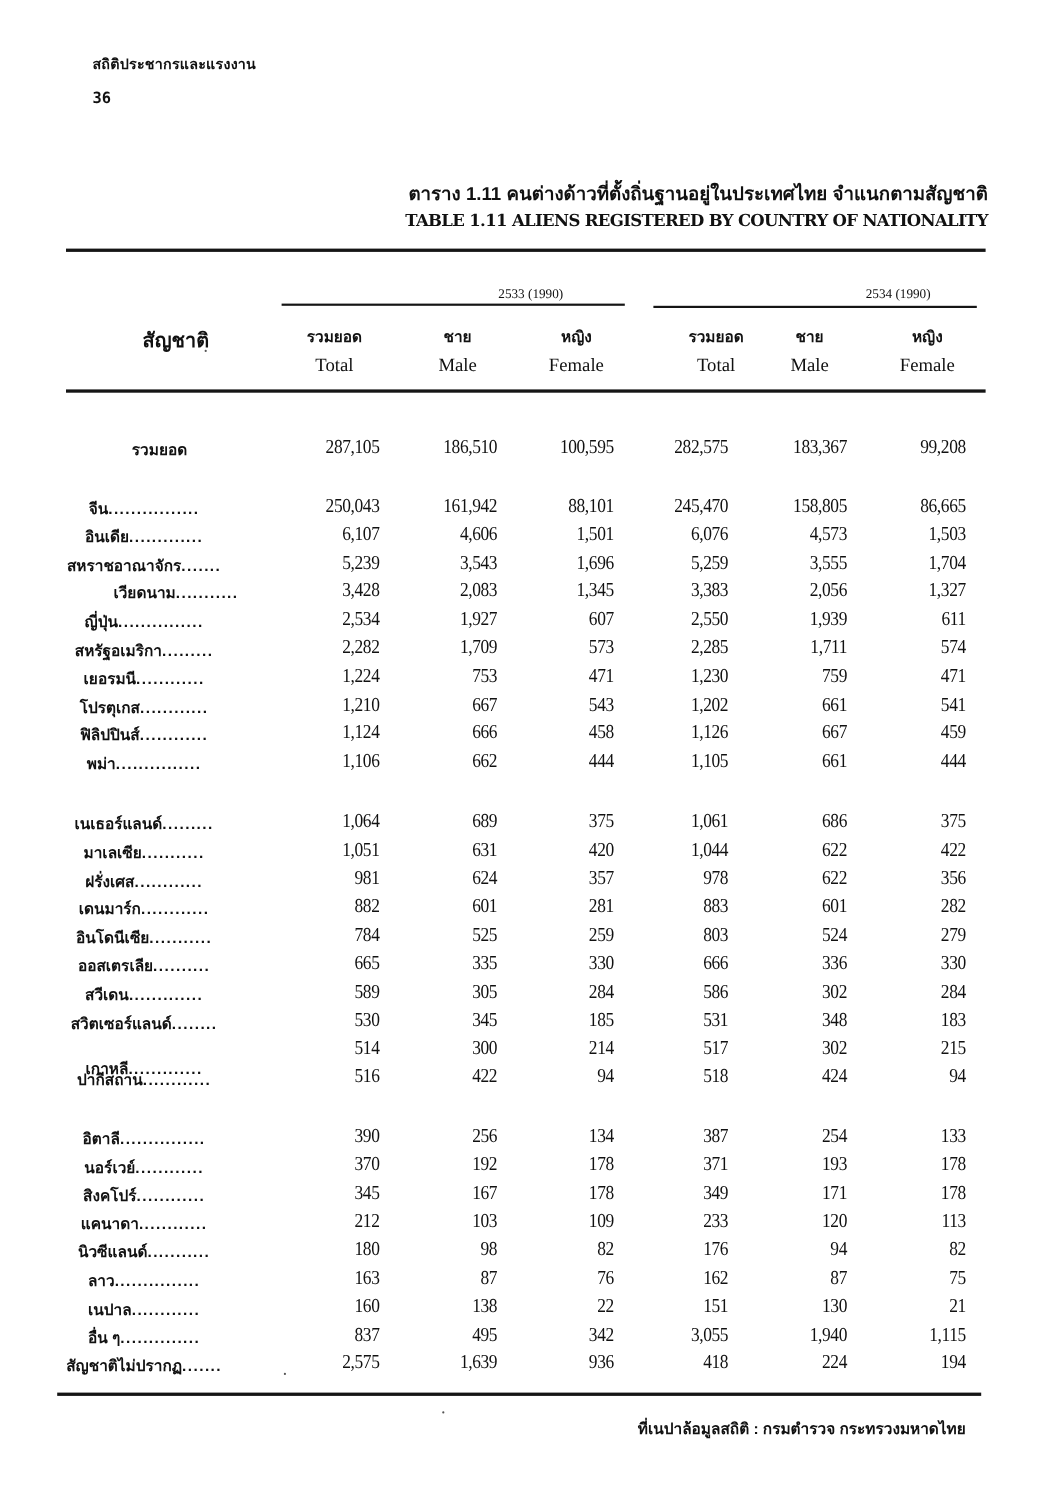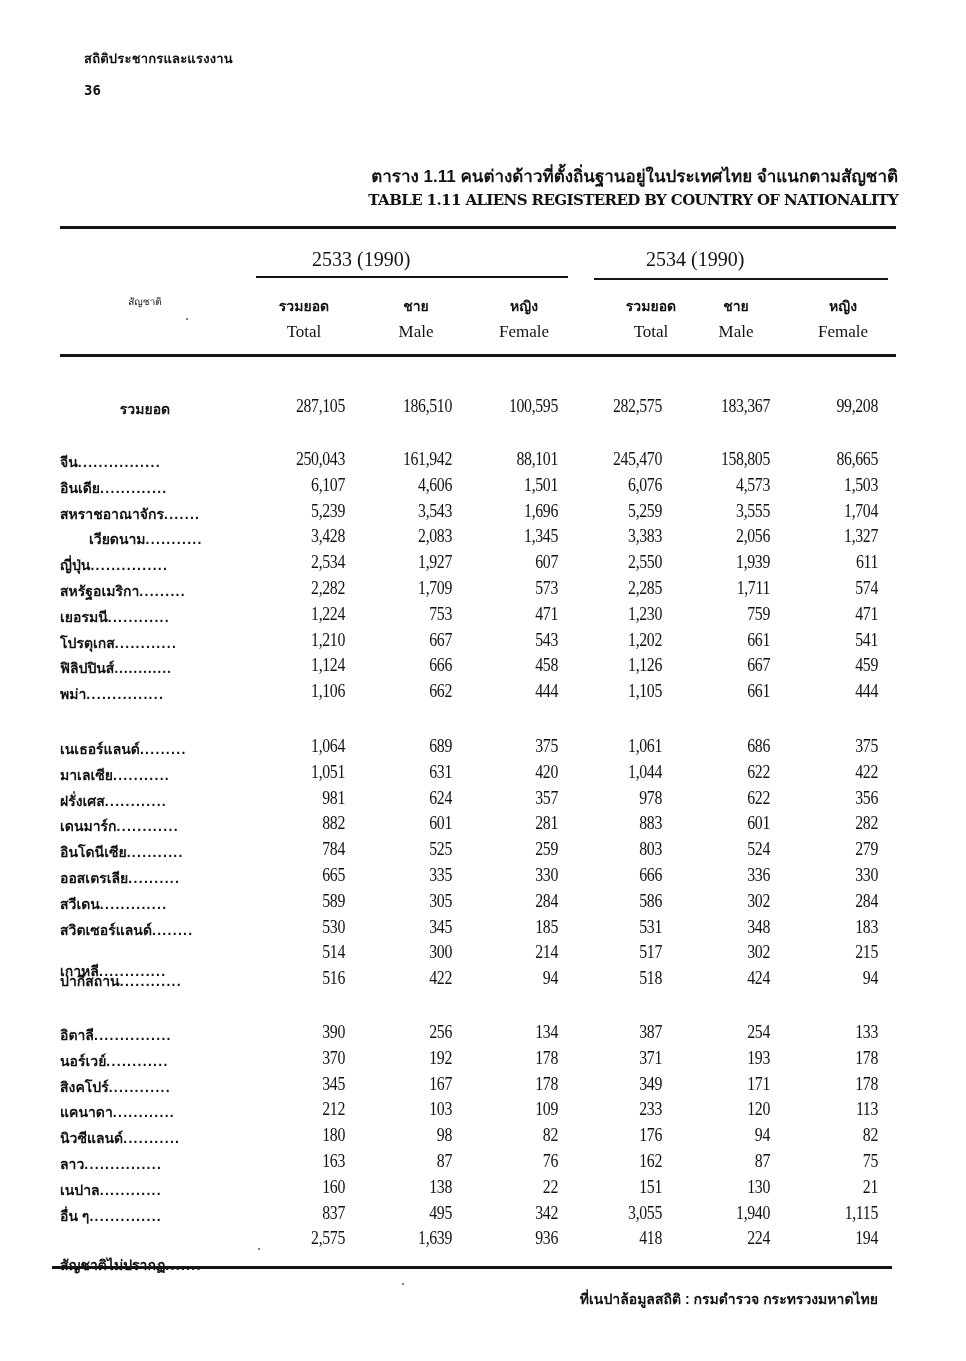--- a/index.html
+++ b/index.html
@@ -26,45 +26,45 @@
       font-size: 15px; font-weight: bold; text-align: right; white-space: nowrap;
       font-family: "DejaVu Serif", serif; letter-spacing: -0.6px;
     }
     .rule { position: absolute; background: #151515; }
     .rule.top { left: 60px; top: 226px; width: 836px; height: 3px; }
     .rule.grp1 { left: 256px; top: 276px; width: 312px; height: 2px; }
     .rule.grp2 { left: 594px; top: 278px; width: 294px; height: 2px; }
     .rule.headbottom { left: 60px; top: 354px; width: 836px; height: 3px; }
     .rule.bottom { left: 52px; top: 1266px; width: 840px; height: 3px; }
     .year {
-      position: absolute; top: 248px; font-size: 20px;
-      font-family: "Liberation Serif", serif; text-align: left; width: 200px;
+      position: absolute; top: 260px; font-size: 12px;
+      font-family: "Liberation Serif", serif; text-align: right; width: 200px;
     }
     .year.y1 { left: 312px; }
     .year.y2 { left: 646px; }
 
     .nat-head {
       position: absolute; left: 100px; top: 294px;
-      font-size: 10px; font-weight: normal; width: 90px; text-align: center;
+      font-size: 18px; font-weight: bold; width: 90px; text-align: right;
     }
     .colhead {
       position: absolute; top: 294px; width: 90px; text-align: center;
       font-size: 14px; line-height: 25px;
     }
     .colhead .th { font-weight: bold; display: block; }
     .colhead .en { display: block; font-family: "Liberation Serif", serif; font-size: 17px; }
 
     .num {
       position: absolute; width: 110px; text-align: right;
       font-family: "Liberation Serif", serif; font-size: 18px; letter-spacing: -0.4px;
       transform: scaleX(0.88); transform-origin: right center;
     }
     .label {
-      position: absolute; left: 60px; width: 174px; font-size: 14px; font-weight: bold;
-      white-space: nowrap; overflow: hidden;
+      position: absolute; left: 44px; width: 174px; font-size: 14px; font-weight: bold;
+      white-space: nowrap; overflow: hidden; text-align: center;
     }
     .label .dots { font-weight: bold; letter-spacing: 1.3px; }
     .label.total { left: 100px; width: 90px; text-align: center; }
 
     .source {
       position: absolute; right: 88px; top: 1288px;
       font-size: 14px; font-weight: bold; white-space: nowrap;
     }
     .speck { position: absolute; width: 2px; height: 2px; background: #555; border-radius: 1px; }
   </style>
@@ -191,21 +191,21 @@
     <div>
       <div class="label" style="top: 632px;"><span>โปรตุเกส</span><span class="dots">............</span></div>
       <div class="num" style="left: 235px; top: 630px;">1,210</div>
       <div class="num" style="left: 342px; top: 630px;">667</div>
       <div class="num" style="left: 448px; top: 630px;">543</div>
       <div class="num" style="left: 552px; top: 630px;">1,202</div>
       <div class="num" style="left: 660px; top: 630px;">661</div>
       <div class="num" style="left: 768px; top: 630px;">541</div>
     </div>
     <div>
-      <div class="label" style="top: 657px; font-family: Liberation Serif, serif;"><span>ฟิลิปปินส์</span><span class="dots">............</span></div>
+      <div class="label" style="top: 657px;"><span>ฟิลิปปินส์</span><span class="dots">............</span></div>
       <div class="num" style="left: 235px; top: 655px;">1,124</div>
       <div class="num" style="left: 342px; top: 655px;">666</div>
       <div class="num" style="left: 448px; top: 655px;">458</div>
       <div class="num" style="left: 552px; top: 655px;">1,126</div>
       <div class="num" style="left: 660px; top: 655px;">667</div>
       <div class="num" style="left: 768px; top: 655px;">459</div>
     </div>
     <div>
       <div class="label" style="top: 683px;"><span>พม่า</span><span class="dots">...............</span></div>
       <div class="num" style="left: 235px; top: 681px;">1,106</div>
@@ -371,21 +371,21 @@
     <div>
       <div class="label" style="top: 1205px;"><span>อื่น ๆ</span><span class="dots">..............</span></div>
       <div class="num" style="left: 235px; top: 1203px;">837</div>
       <div class="num" style="left: 342px; top: 1203px;">495</div>
       <div class="num" style="left: 448px; top: 1203px;">342</div>
       <div class="num" style="left: 552px; top: 1203px;">3,055</div>
       <div class="num" style="left: 660px; top: 1203px;">1,940</div>
       <div class="num" style="left: 768px; top: 1203px;">1,115</div>
     </div>
     <div>
-      <div class="label" style="top: 1230px; margin-top: 24px;"><span>สัญชาติไม่ปรากฏ</span><span class="dots">.......</span></div>
+      <div class="label" style="top: 1230px;"><span>สัญชาติไม่ปรากฏ</span><span class="dots">.......</span></div>
       <div class="num" style="left: 235px; top: 1228px;">2,575</div>
       <div class="num" style="left: 342px; top: 1228px;">1,639</div>
       <div class="num" style="left: 448px; top: 1228px;">936</div>
       <div class="num" style="left: 552px; top: 1228px;">418</div>
       <div class="num" style="left: 660px; top: 1228px;">224</div>
       <div class="num" style="left: 768px; top: 1228px;">194</div>
     </div>
   </div>
 
 <div class="rule bottom"></div>

